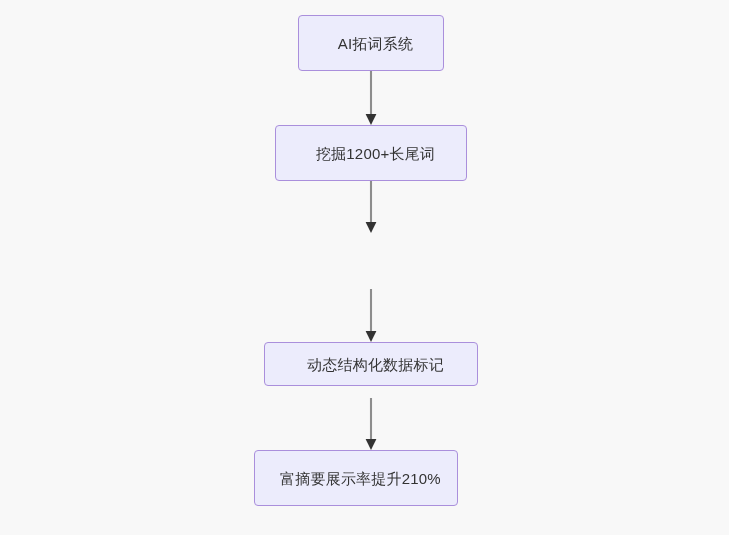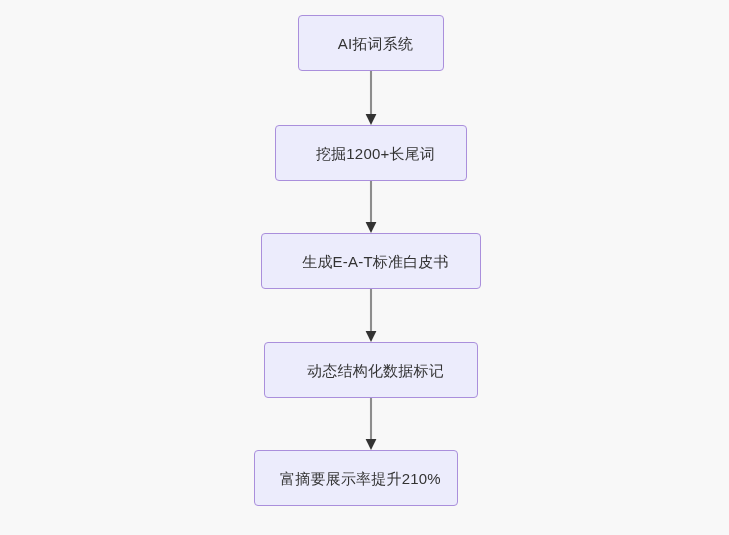--- a/index.html
+++ b/index.html
@@ -39,21 +39,21 @@
 
   .flow-node .node-label {
     display: block;
     text-align: center;
   }
 
   
   #node-0 { left: 298px; top: 15px;  width: 146px; height: 56px; }
   #node-1 { left: 275px; top: 125px; width: 192px; height: 56px; }
   #node-2 { left: 261px; top: 233px; width: 220px; height: 56px; }
-  #node-3 { left: 264px; top: 342px; width: 214px; height: 56px; }
+  #node-3 { left: 264px; top: 342px; width: 214px; height: 44px; }
   #node-4 { left: 254px; top: 450px; width: 204px; height: 56px; }
 
   
   .flow-edge {
     position: absolute;
     left: 0;
     top: 0;
     width: 729px;
     height: 535px;
     overflow: visible;
@@ -97,23 +97,20 @@
   </svg>
 
   <div class="flow-node" id="node-0">
     <span class="node-label">AI拓词系统</span>
   </div>
 
   <div class="flow-node" id="node-1">
     <span class="node-label">挖掘1200+长尾词</span>
   </div>
 
-  <div class="flow-node" id="node-2">
-    <span class="node-label">生成E-A-T标准白皮书</span>
-  </div>
 
   <div class="flow-node" id="node-3">
     <span class="node-label">动态结构化数据标记</span>
   </div>
 
   <div class="flow-node" id="node-4">
     <span class="node-label">富摘要展示率提升210%</span>
   </div>
 
 </div>

